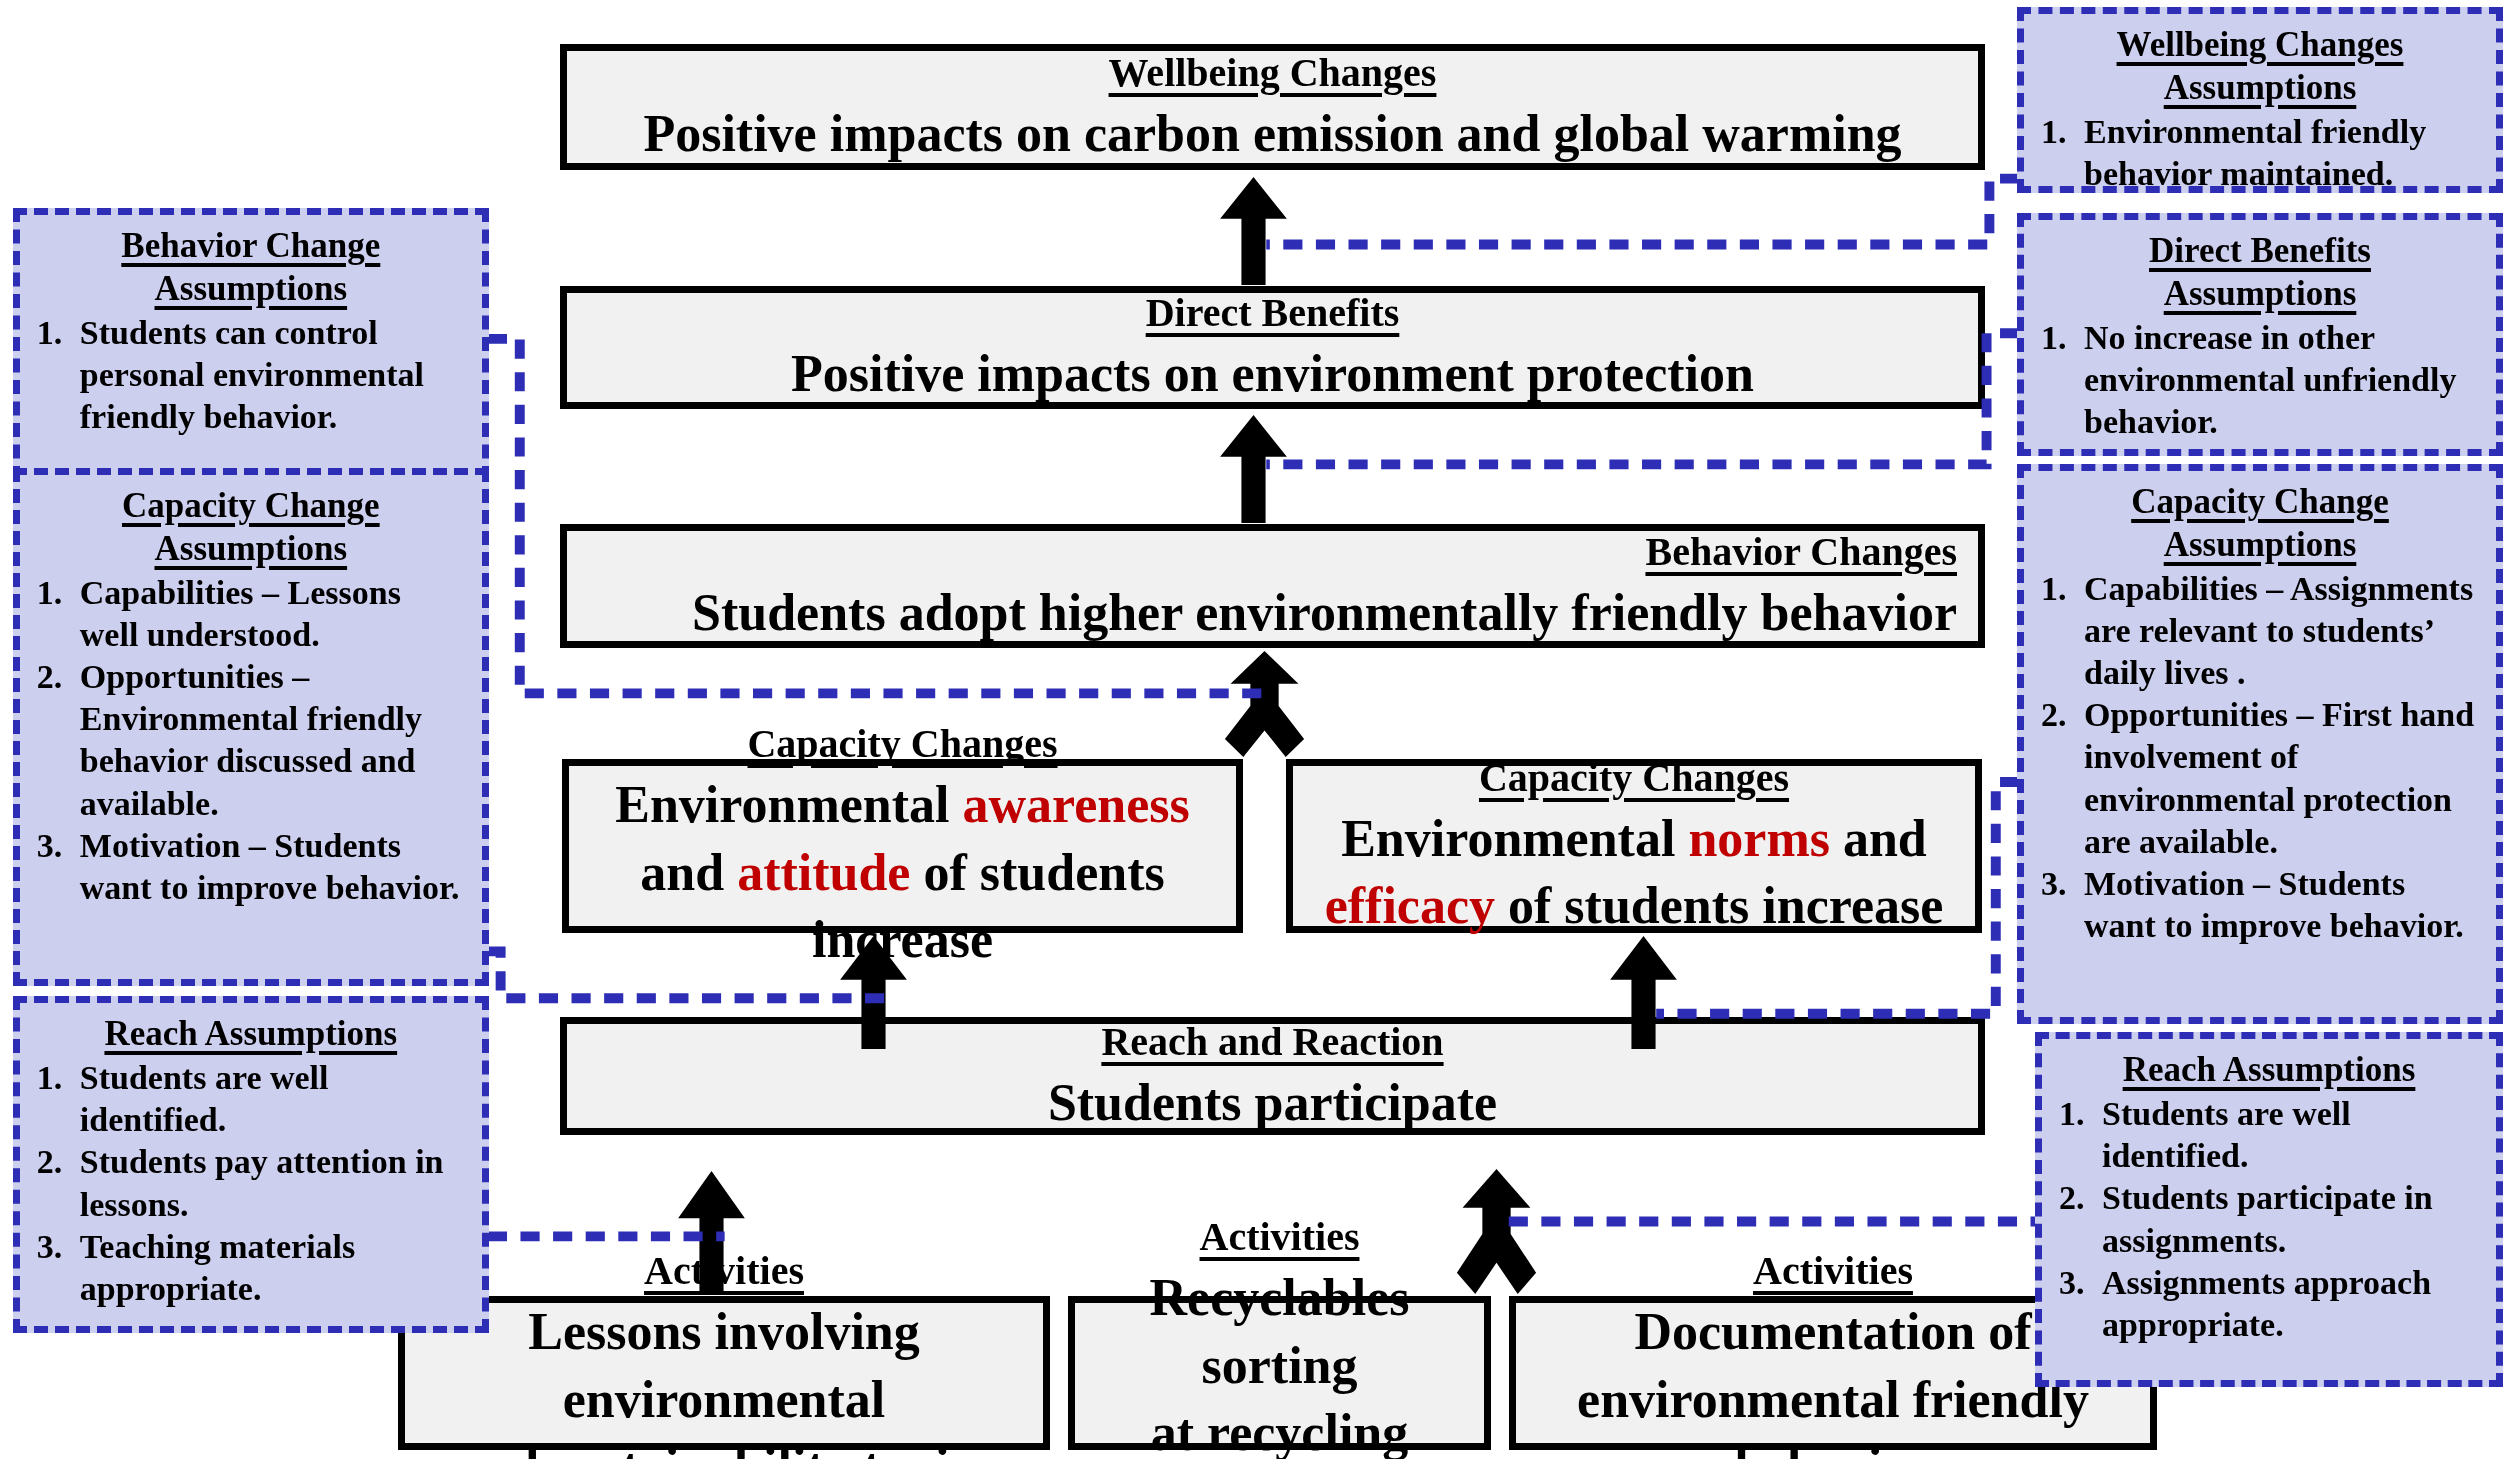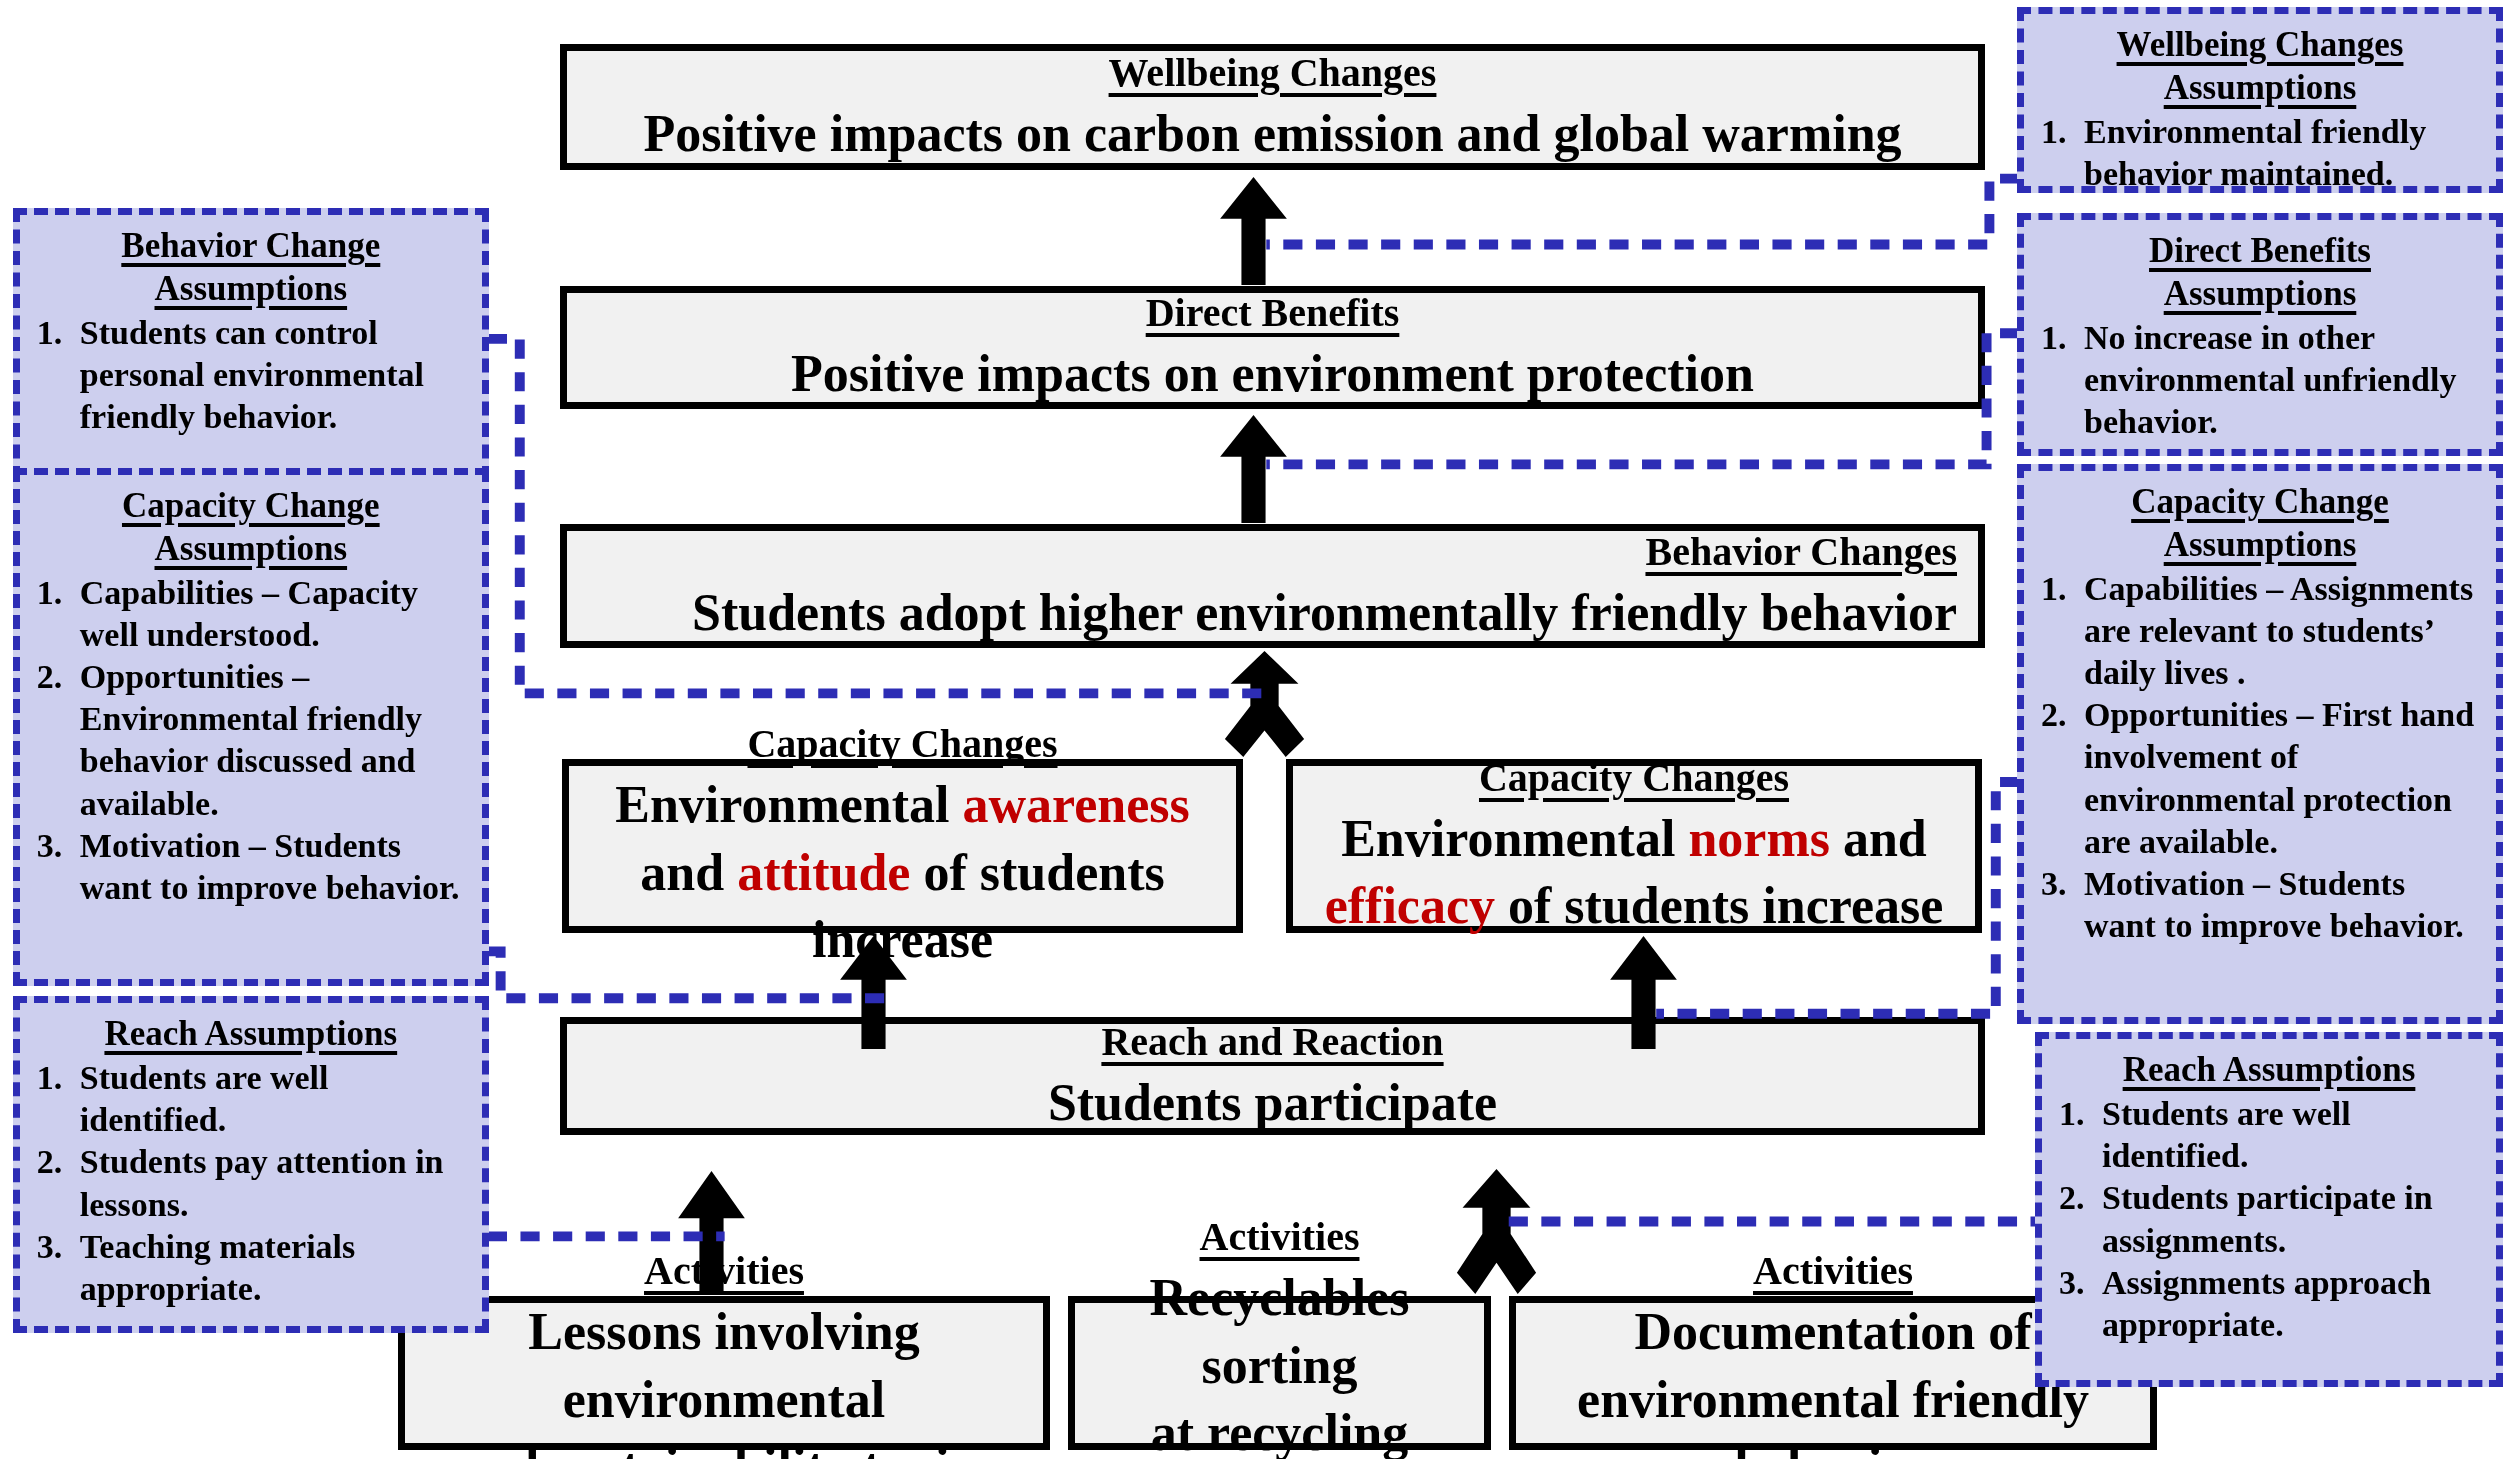--- a/index.html
+++ b/index.html
@@ -105,21 +105,21 @@
         </div>
       </div>
   </div>
 
   <div class="abox" style="left:12.8px;top:468px;width:476px;height:518px;">
     <div class="title">Capacity Change
 Assumptions</div>
     <div class="list">
         <div class="item">
           <span class="num">1.</span>
-          <span class="txt">Capabilities – Capacity well understood.</span>
+          <span class="txt">Capabilities – Lessons well understood.</span>
         </div>
         <div class="item">
           <span class="num">2.</span>
           <span class="txt">Opportunities – Environmental friendly behavior discussed and available.</span>
         </div>
         <div class="item">
           <span class="num">3.</span>
           <span class="txt">Motivation – Students want to improve behavior.</span>
         </div>
       </div>

